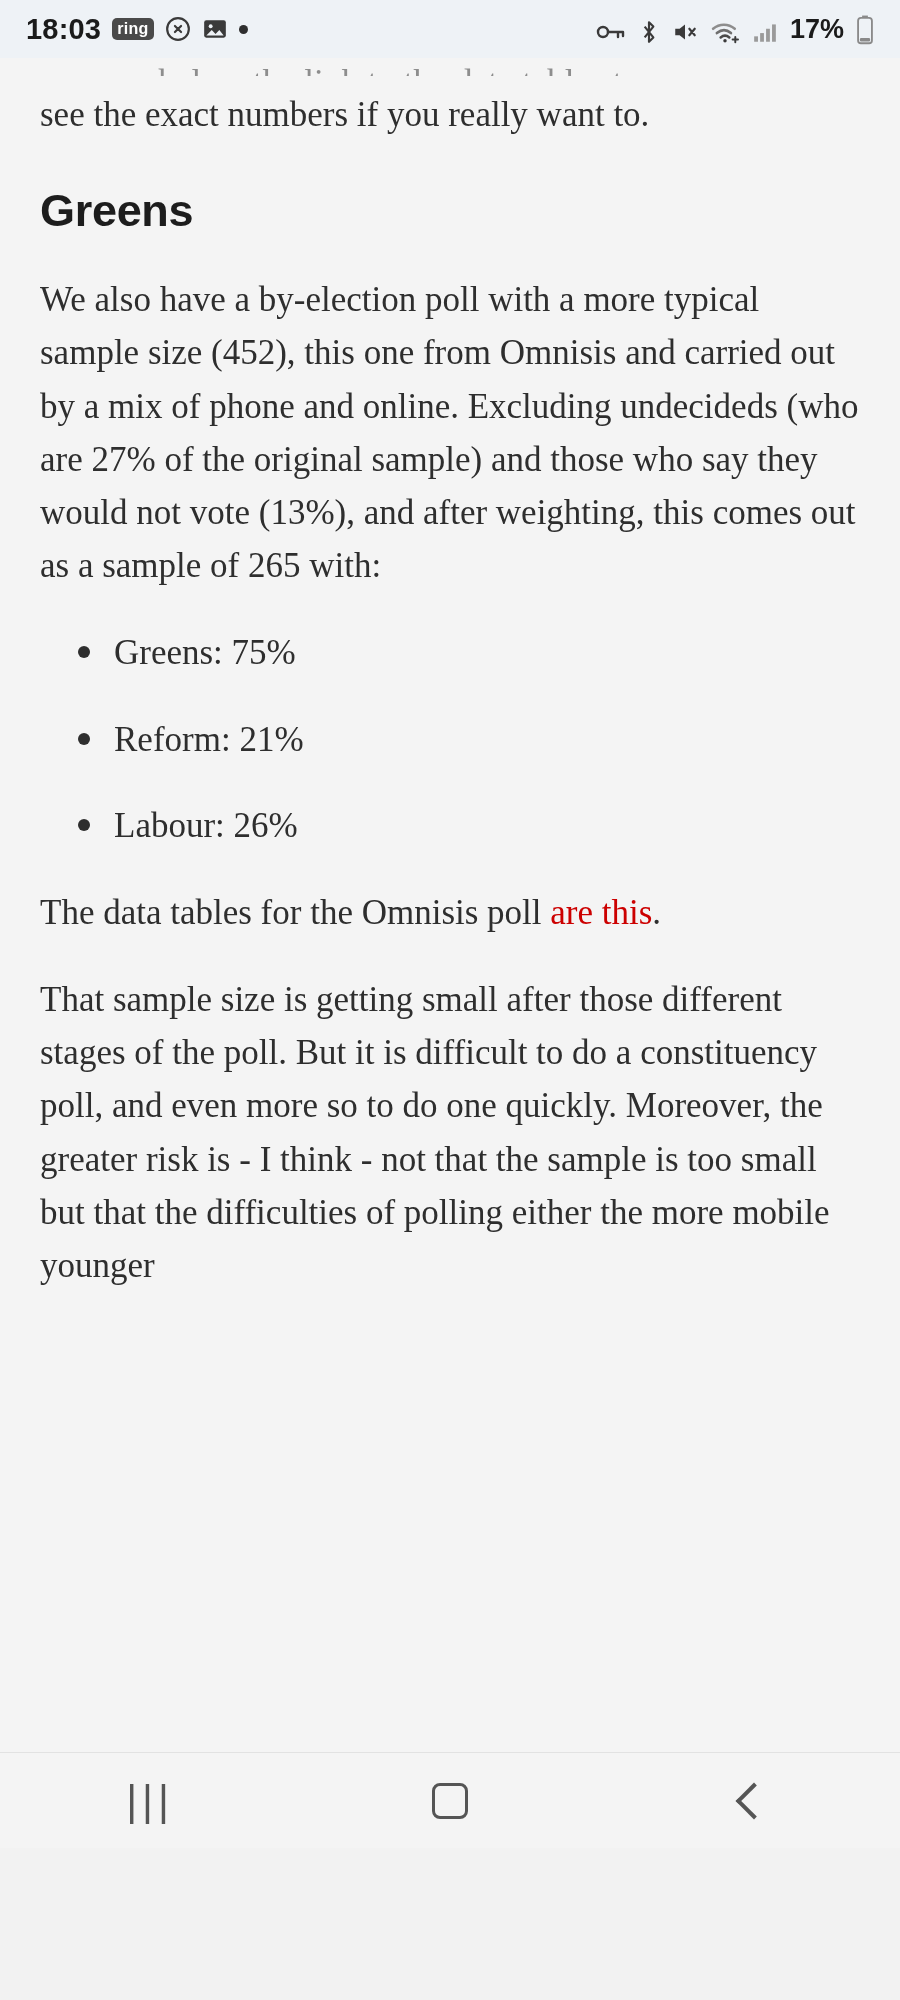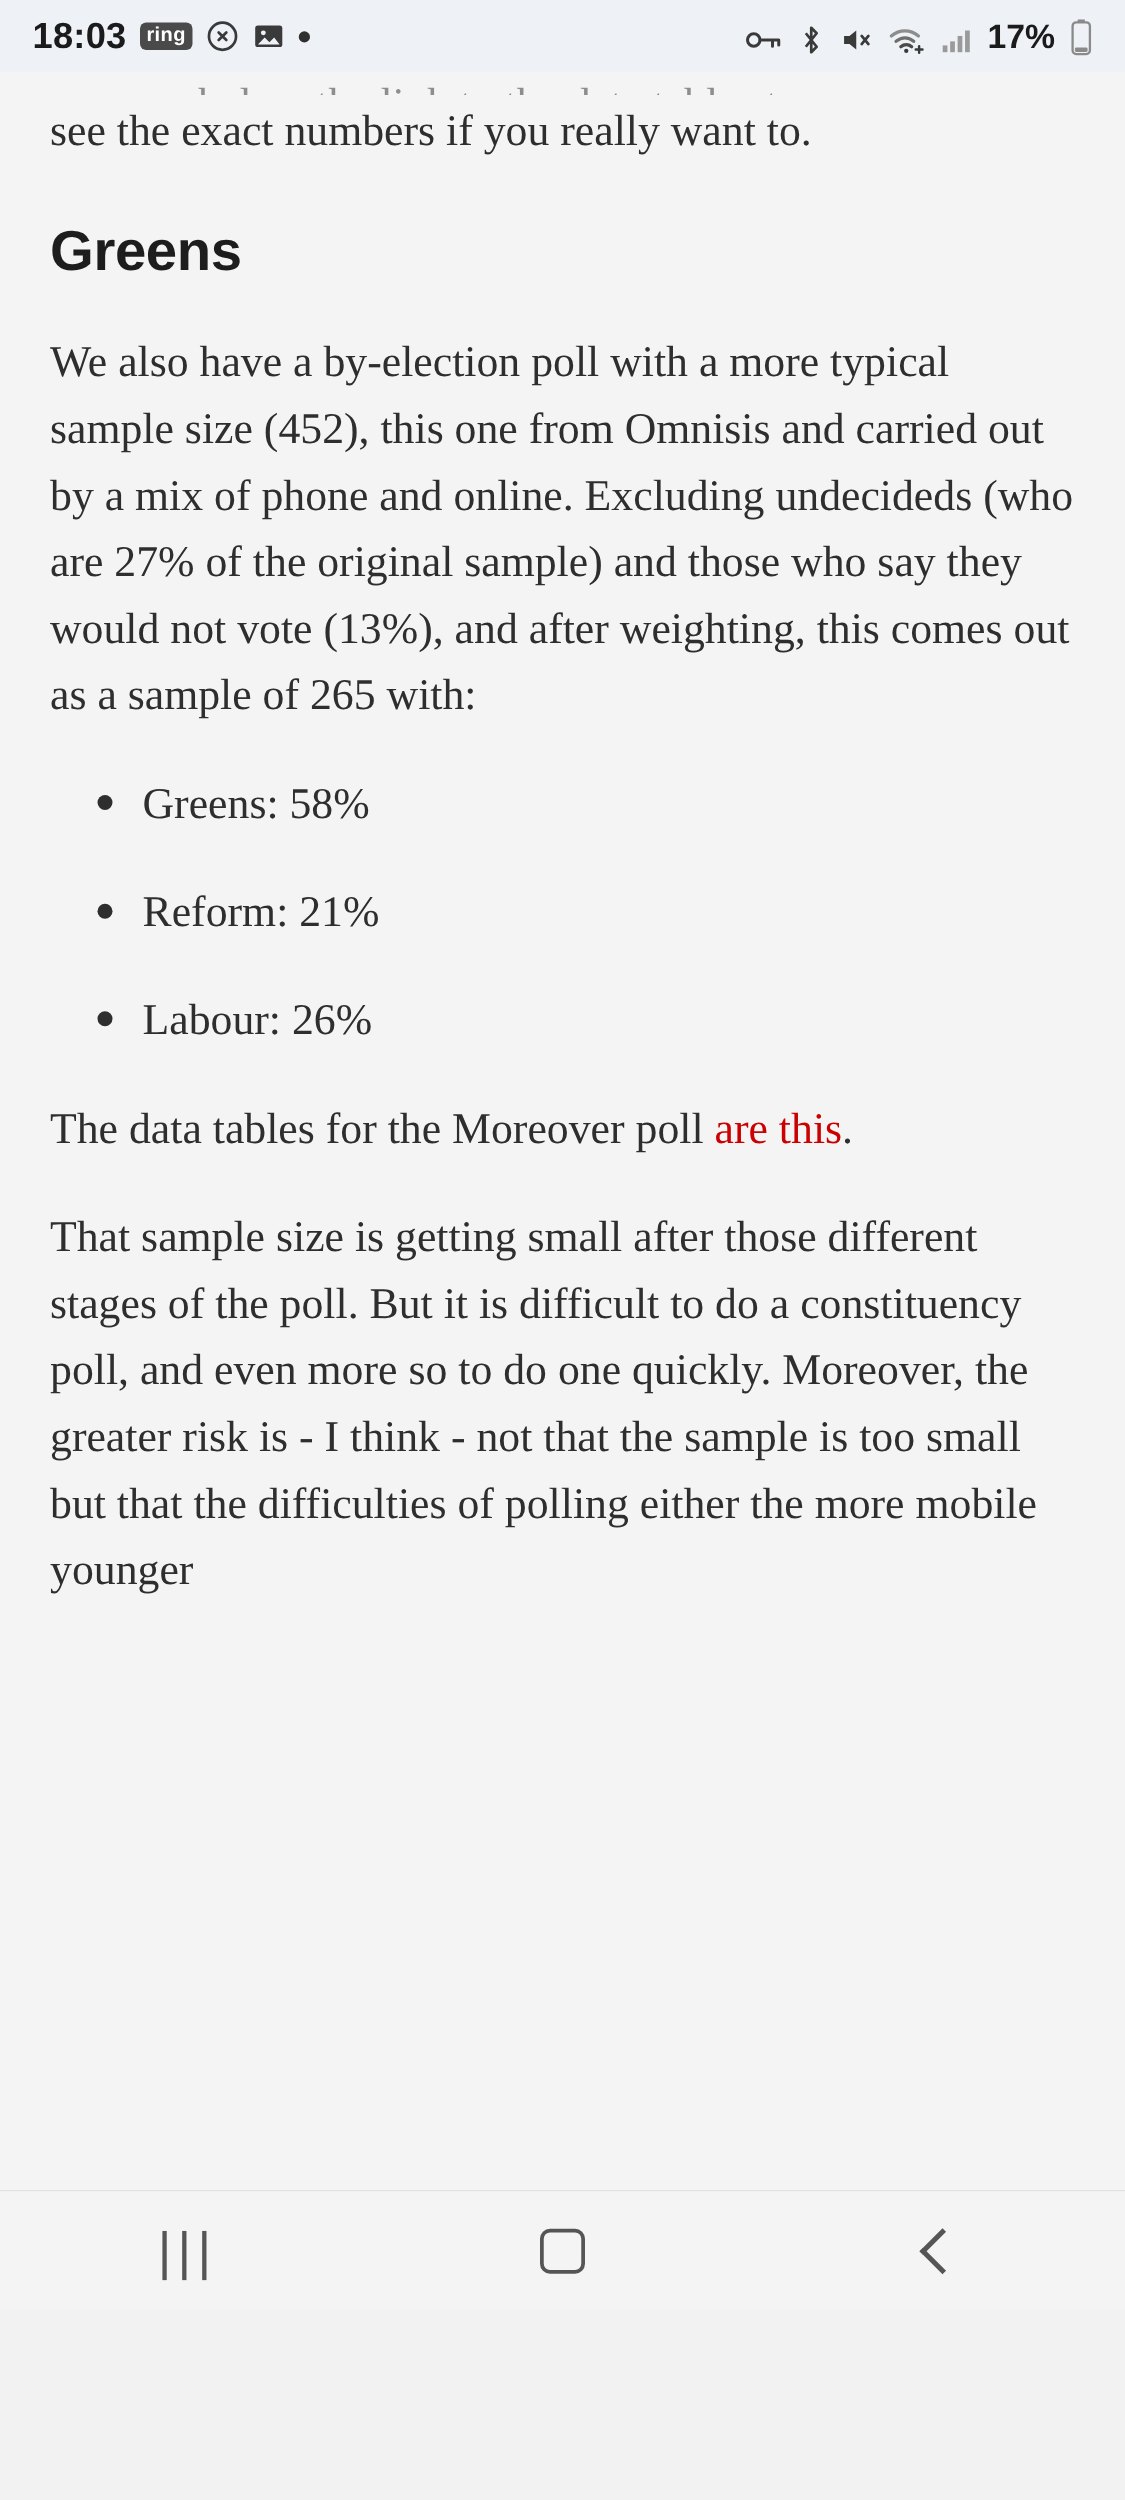--- a/index.html
+++ b/index.html
@@ -88,21 +88,21 @@
     line-height: 1.52;
     opacity: 0.55;
     height: 20px;
     overflow: hidden;
     margin-top: -2px;
   }
   p.body, .body {
     color: #2e2e2e;
     font-size: 35px;
     line-height: 1.52;
-    margin: 2px 0 34px 0;
+    margin: 12px 0 34px 0;
   }
   .first-para {
     margin-top: 8px;
   }
   h2.heading {
     font-family: "Liberation Sans", sans-serif;
     font-size: 45px;
     font-weight: bold;
     color: #1d1d1d;
     margin: 44px 0 36px 0;
@@ -254,26 +254,26 @@
   <div class="content">
     <div class="clipped-line">you can below the link to the data tables to</div>
 
     <p class="body first-para">see the exact numbers if you really want to.</p>
 
     <h2 class="heading">Greens</h2>
 
     <p class="body">We also have a by-election poll with a more typical sample size (452), this one from Omnisis and carried out by a mix of phone and online. Excluding undecideds (who are 27% of the original sample) and those who say they would not vote (13%), and after weighting, this comes out as a sample of 265 with:</p>
 
     <ul class="bullets">
-      <li>Greens: 58%</li>
+      <li>Greens: 75%</li>
       <li>Reform: 21%</li>
       <li>Labour: 26%</li>
     </ul>
 
-    <p class="body"><span>The data tables for the Moreover poll </span><a class="link" href="#">are this</a><span>.</span></p>
+    <p class="body"><span>The data tables for the Omnisis poll </span><a class="link" href="#">are this</a><span>.</span></p>
 
     <p class="body">That sample size is getting small after those different stages of the poll. But it is difficult to do a constituency poll, and even more so to do one quickly. Moreover, the greater risk is - I think - not that the sample is too small but that the difficulties of polling either the more mobile younger</p>
 
     <div class="fade-bottom"></div>
   </div>
 
   <div class="nav-bar">
     <div class="nav-btn">
       <span class="recents-glyph">|||</span>
     </div>

